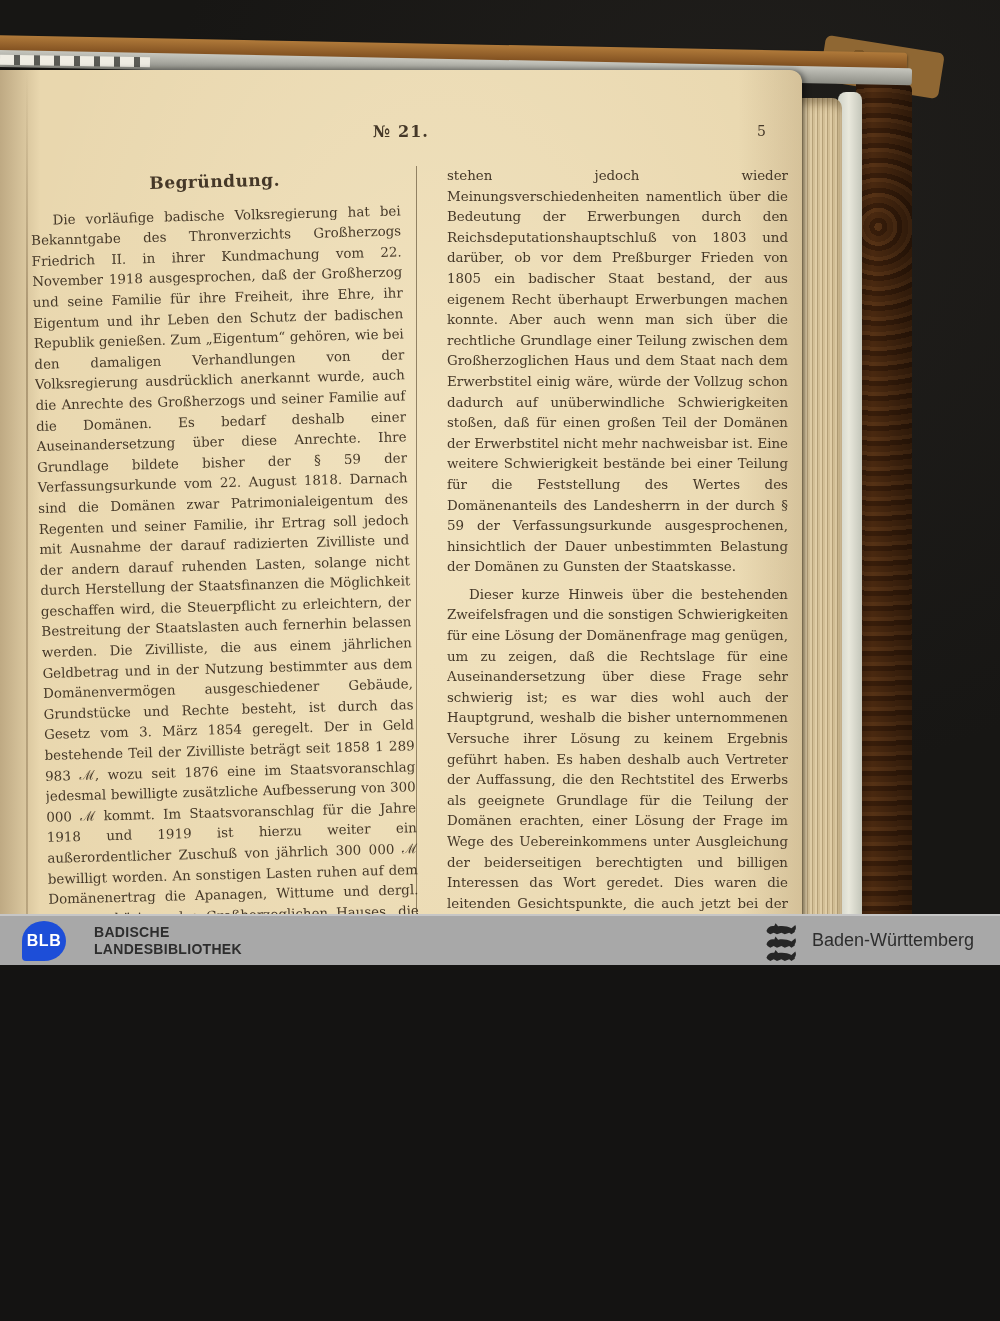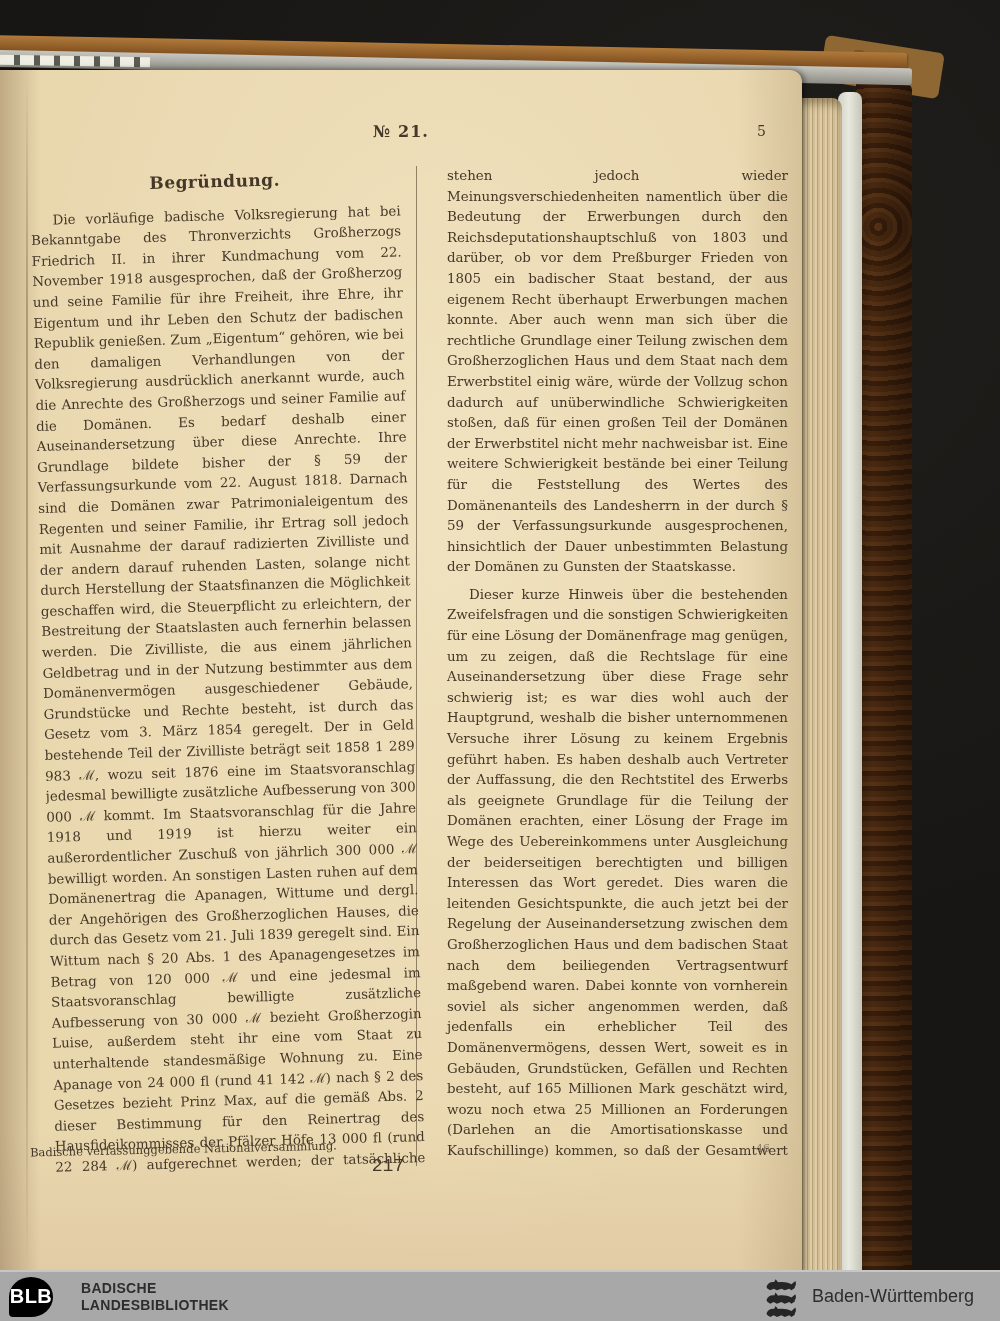--- a/index.html
+++ b/index.html
@@ -1,17 +1,17 @@
 <!DOCTYPE html>
 <html lang="de"><head>
 <meta charset="utf-8">
 <style>
   html,body{margin:0;padding:0;}
   body{width:1000px;height:1321px;background:#141312;font-family:"DejaVu Serif",serif;}
-  .stage{position:relative;width:1000px;height:1321px;overflow:hidden;
+  .stage{position:relative;width:1000px;height:965px;overflow:hidden;
          background:
            radial-gradient(circle at 75% 20%, rgba(60,55,50,.25), transparent 55%),
            #171614;}
 
   
   .spine-strip{position:absolute;left:-8px;top:44px;width:915px;height:17px;
     background:linear-gradient(#b07a3a,#7c4c1e);transform:rotate(1.1deg);
     border-radius:3px;box-shadow:0 2px 3px rgba(0,0,0,.6);}
   .spine-band{position:absolute;left:-8px;top:59px;width:920px;height:17px;
     background:linear-gradient(#c7c7bf,#8d8d85);transform:rotate(1.15deg);
@@ -62,23 +62,23 @@
 
   .sig-line{position:absolute;left:30px;top:1072px;font-size:11.5px;transform:rotate(-1.3deg);}
   .page-no-main{position:absolute;left:343px;top:1062px;width:90px;text-align:center;
     font-size:18px;font-family:Liberation Mono, monospace;margin-top:24px;}
   .sheet-no{position:absolute;right:32px;top:1072px;font-size:11px;opacity:.55;}
 
   
   .viewer-bar{position:absolute;left:0;bottom:0;width:1000px;height:51px;background:#a8a8a8;
     border-top:2px solid #c6c6c6;box-sizing:border-box;display:flex;align-items:center;
     font-family:"Liberation Sans","DejaVu Sans",sans-serif;}
-  .blb-logo{width:44px;height:40px;margin-left:9px;background:#000000;
+  .blb-logo{width:44px;height:40px;margin-left:22px;background:#1d4ed8;
     border-radius:50% 50% 50% 4px;display:flex;align-items:center;justify-content:center;
-    color:#fff;font-weight:bold;font-size:20px;letter-spacing:.5px;}
+    color:#fff;font-weight:bold;font-size:16px;letter-spacing:.5px;}
   .lib-name{margin-left:28px;color:#2d2d2d;font-weight:bold;font-size:14px;line-height:17px;letter-spacing:.3px;}
   .bar-right{margin-left:auto;display:flex;align-items:center;margin-right:26px;justify-content:flex-end;}
   .coat{width:40px;height:40px;margin-right:10px;}
   .state-name{color:#2d2d2d;font-size:18px;}
 </style>
 </head>
 <body>
 
 <div class="stage">
 

